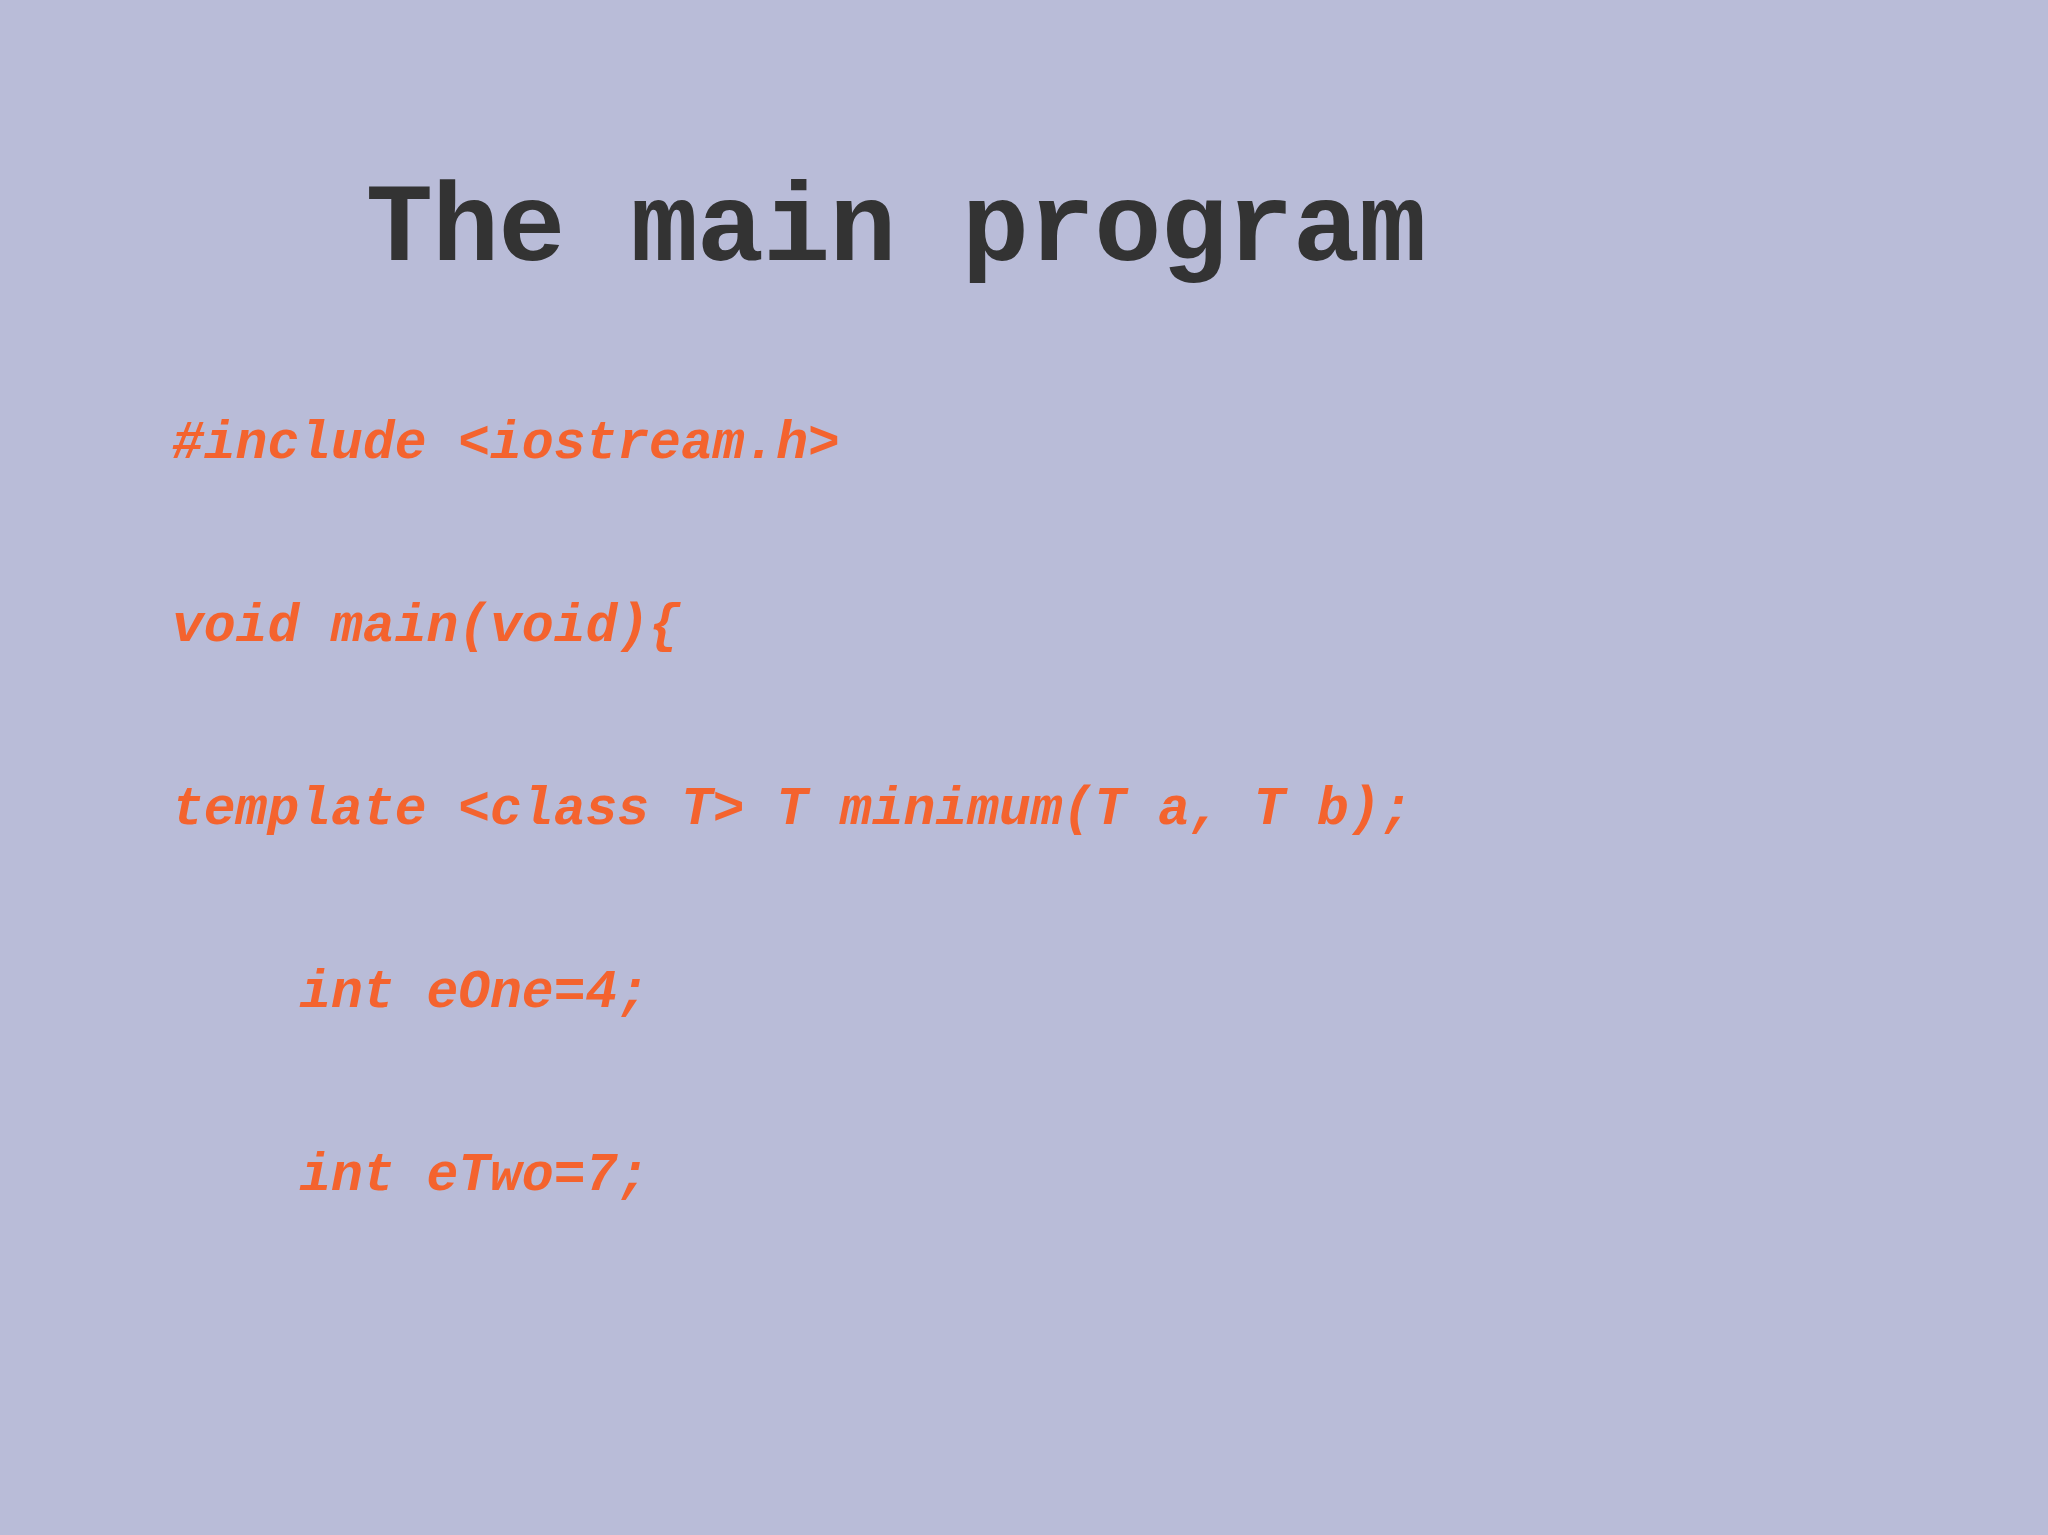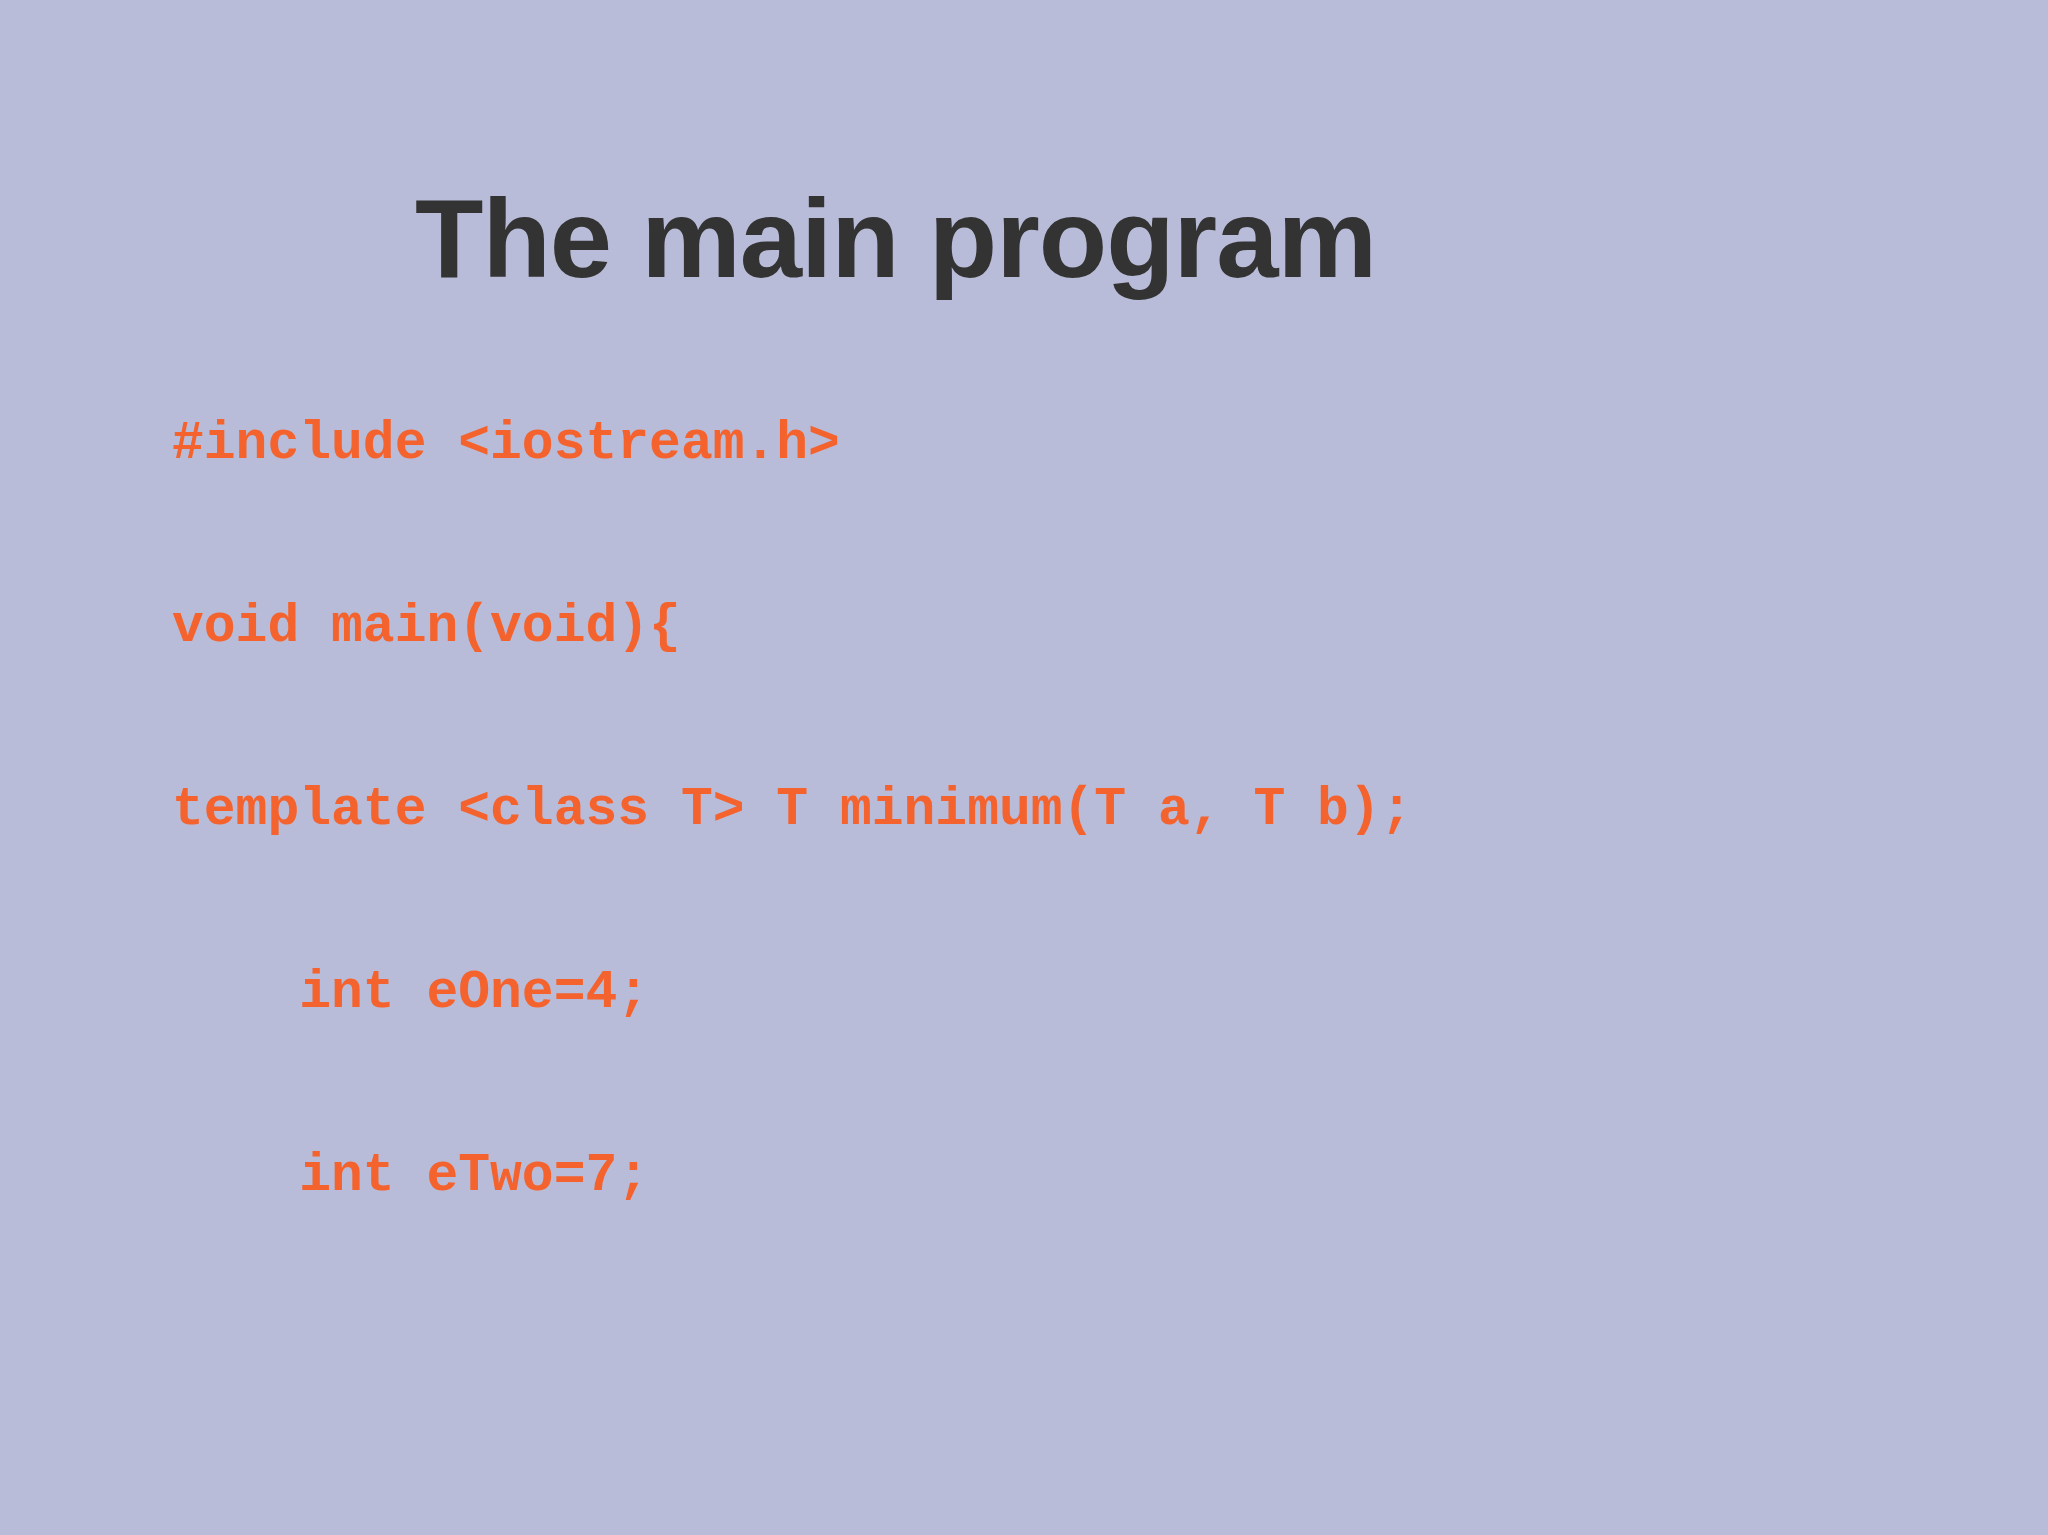--- a/index.html
+++ b/index.html
@@ -15,25 +15,25 @@
   }
   .slide {
     position: relative;
     width: 2048px;
     height: 1535px;
     background: #b9bcd8;
     box-sizing: border-box;
   }
   .slide-title {
     position: absolute;
-    top: 180px;
+    top: 172px;
     left: 0;
     width: 1791px;
     text-align: center;
-    font-family: Liberation Sans, sans-serif;
+    font-family: Liberation Mono, monospace;
     font-weight: bold;
     font-size: 112px;
     line-height: 1.05;
     color: #333333;
     letter-spacing: -1px;
     white-space: pre;
   }
   .code-block {
     position: absolute;
     top: 292px;
@@ -43,20 +43,21 @@
     font-weight: bold;
     font-size: 53px;
     line-height: 61px;
     color: #f4632e;
     white-space: pre;
   }
   .code-line {
     display: block;
     white-space: pre;
     min-height: 61px;
+    font-style: italic;
   }
   .code-line.blank {
     height: 61px;
   }
 </style>
 </head>
 <body>
 
 <div class="slide">
 

